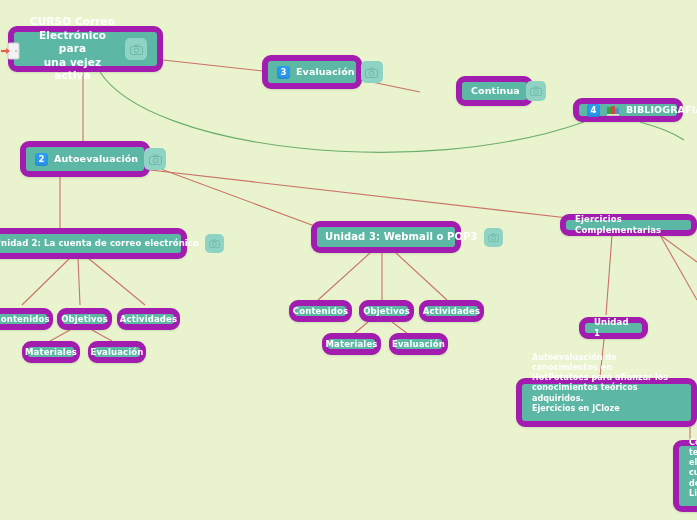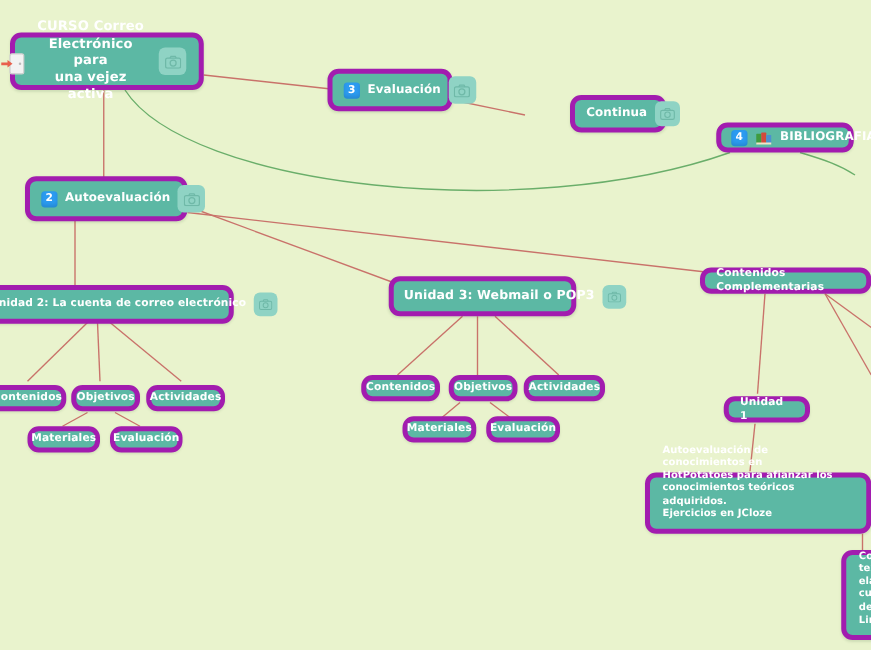--- a/index.html
+++ b/index.html
@@ -24,21 +24,21 @@
     left: 0;
     top: 0;
     width: 697px;
     height: 520px;
     pointer-events: none;
   }
   .node {
     position: absolute;
     box-sizing: border-box;
     background: #5cb8a4;
-    border: 4px solid #a21caf;
+    border: 6px solid #a21caf;
     border-radius: 9px;
     color: #ffffff;
     font-weight: bold;
     display: flex;
     align-items: center;
     box-shadow: 0 1px 2px rgba(90,120,80,0.18);
     z-index: 3;
   }
   .node .label {
     white-space: pre-line;
@@ -286,21 +286,21 @@
     <span class="label">Actividades</span>
   </div>
   <div class="node plain" style="left:322px; top:333px; width:59px; height:21px;">
     <span class="label">Materiales</span>
   </div>
   <div class="node plain" style="left:389px; top:333px; width:59px; height:21px;">
     <span class="label">Evaluación</span>
   </div>
 
   <div class="node plain" style="left:560px; top:214px; width:137px; height:21px;">
-    <span class="label">Contenidos Complementarias</span>
+    <span class="label">Ejercicios Complementarias</span>
   </div>
 
   <div class="node plain" style="left:579px; top:317px; width:69px; height:21px;">
     <span class="label">Unidad 1</span>
   </div>
 
   <div class="node para" style="left:516px; top:378px; width:181px; height:49px;">
     <span class="label">Autoevaluación de conocimientos en
 HotPotatoes para afianzar los
 conocimientos teóricos adquiridos.

